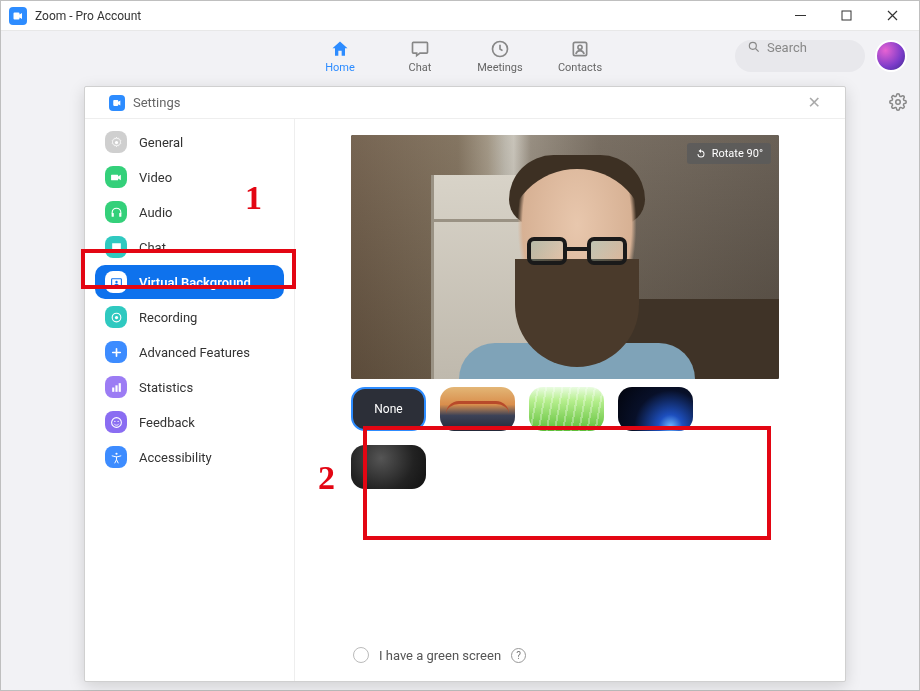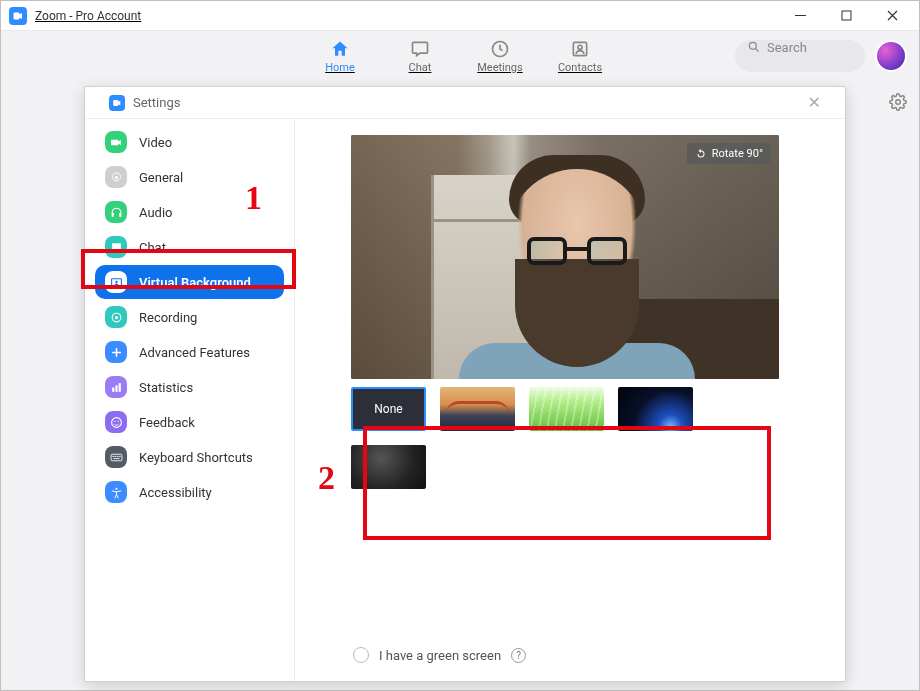--- a/index.html
+++ b/index.html
@@ -1,19 +1,19 @@
 <!DOCTYPE html>
 <html><head>
 <meta charset="utf-8">
 <style>
   * { box-sizing: border-box; margin: 0; padding: 0; font-family: -apple-system, BlinkMacSystemFont, "Segoe UI", Roboto, Arial, sans-serif; }
   body { background: #fff; width: 920px; height: 691px; overflow: hidden; position: relative; }
 
   
-  .main-window { width: 920px; height: 691px; border: 1px solid #bfbfbf; background: #f2f2f5; position: relative; text-decoration: underline; }
+  .main-window { width: 920px; height: 691px; border: 1px solid #bfbfbf; background: #f2f2f5; position: relative; }
   .titlebar { height: 30px; display: flex; align-items: center; padding: 0 4px 0 8px; background: #fff; border-bottom: 1px solid #e8e8e8;}
   .titlebar .app-icon { width: 18px; height: 18px; border-radius: 4px; background: #2d8cff; display:flex; align-items:center; justify-content:center; margin-right:8px;}
   .titlebar .app-icon svg { width:12px; height:12px; fill:#fff;}
   .titlebar .title-text { font-size: 12px; color:#333; }
   .win-controls { margin-left:auto; display:flex; }
   .win-btn { width:46px; height:30px; display:flex; align-items:center; justify-content:center; color:#333; font-size:14px;}
 
   
   .main-nav { height: 50px; display:flex; align-items:center; justify-content:center; background:#f2f2f5; position:relative;}
   .nav-tabs { display:flex; gap:34px; }
@@ -60,21 +60,21 @@
   .preview .shirt { position:absolute; left:108px; bottom:0; width:236px; height:36px; background:#7fa3b8; border-radius:80px 80px 0 0;}
   .rotate-pill { position:absolute; top:8px; right:8px; background:rgba(90,90,90,0.85); color:#fff; font-size:11px; padding:4px 8px; border-radius:3px; display:flex; align-items:center; gap:5px;}
   .rotate-pill svg { width:12px; height:12px; fill:#fff;}
 
   .choose-row { display:flex; align-items:center; margin-top:40px; width:428px; font-size:13px; color:#575757;}
   .choose-row .spacer { flex:1;}
   .action-link { color:#575757; font-size:13px; display:flex; align-items:center; gap:4px; margin-left:18px; font-weight:500;}
   .action-link .sym { font-weight:700;}
 
   .thumbs { margin-top:8px; width:428px; display:flex; flex-wrap:wrap; gap:14px;}
-  .thumb { width:75px; height:44px; border-radius:2px; background:#ccc; position:relative; overflow:hidden;}
+  .thumb { width:75px; height:44px; border-radius:14px; background:#ccc; position:relative; overflow:hidden;}
   .thumb.none { background:#2c2f38; border:2px solid #2d8cff; display:flex; align-items:center; justify-content:center; color:#fff; font-size:12px;}
   .thumb.gg { background: linear-gradient(180deg,#e3b676 0%, #d98e4c 40%, #3c4257 65%, #232838 100%);}
   .thumb.gg::after{content:""; position:absolute; left:6px; right:6px; top:14px; height:10px; border-top:3px solid #b84a2a; border-radius:60px 60px 0 0;}
   .thumb.grass { background: linear-gradient(180deg,#eafce2 0%, #b7ef8f 30%, #5fbf3a 100%);}
   .thumb.grass::before{content:""; position:absolute; inset:0; background: repeating-linear-gradient(100deg, rgba(255,255,255,0.3) 0 2px, transparent 2px 8px);}
   .thumb.space { background: radial-gradient(circle at 70% 90%, #6fb8ff 0%, #1d4fbe 18%, #081029 55%, #02040c 100%);}
   .thumb.dark { background: radial-gradient(circle at 40% 30%, #555 0%, #222 60%, #111 100%);}
 
   .greenscreen-row { margin-top:auto; display:flex; align-items:center; gap:10px; font-size:13px; color:#555; padding-bottom:6px; padding-left:2px;}
   .checkbox-circle { width:16px; height:16px; border:1.5px solid #bbb; border-radius:50%;}
@@ -171,36 +171,36 @@
       </div>
       <span class="st-title">Settings</span>
       <span class="close-x">✕</span>
     </div>
 
     <div class="settings-body">
 
       <div class="sidebar">
 
         <div class="sidebar-item">
-          <span class="sicon-wrap" style="background:#34d07a;">
-            <svg viewBox="0 0 24 24">
-                <path d="M3 7h11a1 1 0 0 1 1 1v2l5-3v10l-5-3v2a1 1 0 0 1-1 1H3a1 1 0 0 1-1-1V8a1 1 0 0 1 1-1z"></path>
-              </svg>
-          </span>
-          <span>Video</span>
-        </div>
-
-        <div class="sidebar-item">
           <span class="sicon-wrap" style="background:#cfcfcf;">
             <svg viewBox="0 0 24 24">
                 <circle cx="12" cy="12" r="3"></circle>
                 <path d="M12 2l1 3 3-1 1 3 3 1-1 3 1 3-3 1-1 3-3-1-1 3-1-3-3 1-1-3-3-1 1-3-1-3 3-1 1-3 3 1z" fill="none" stroke="#fff" stroke-width="1.3"></path>
               </svg>
           </span>
           <span>General</span>
+        </div>
+
+        <div class="sidebar-item">
+          <span class="sicon-wrap" style="background:#34d07a;">
+            <svg viewBox="0 0 24 24">
+                <path d="M3 7h11a1 1 0 0 1 1 1v2l5-3v10l-5-3v2a1 1 0 0 1-1 1H3a1 1 0 0 1-1-1V8a1 1 0 0 1 1-1z"></path>
+              </svg>
+          </span>
+          <span>Video</span>
         </div>
 
         <div class="sidebar-item">
           <span class="sicon-wrap" style="background:#34d07a;">
             <svg viewBox="0 0 24 24">
                 <path d="M4 14v-2a8 8 0 0 1 16 0v2" fill="none" stroke="#fff" stroke-width="2"></path>
                 <rect x="3" y="13" width="4" height="7" rx="1"></rect>
                 <rect x="17" y="13" width="4" height="7" rx="1"></rect>
               </svg>
           </span>
@@ -262,29 +262,20 @@
             <svg viewBox="0 0 24 24">
                 <circle cx="12" cy="12" r="9" fill="none" stroke="#fff" stroke-width="2"></circle>
                 <circle cx="9" cy="10" r="1.2"></circle>
                 <circle cx="15" cy="10" r="1.2"></circle>
                 <path d="M8 15c1 1.5 2.5 2 4 2s3-.5 4-2" fill="none" stroke="#fff" stroke-width="1.6" stroke-linecap="round"></path>
               </svg>
           </span>
           <span>Feedback</span>
         </div>
 
-        <div class="sidebar-item">
-          <span class="sicon-wrap" style="background:#555b66;">
-            <svg viewBox="0 0 24 24">
-                <rect x="2" y="6" width="20" height="12" rx="2" fill="none" stroke="#fff" stroke-width="1.6"></rect>
-                <path d="M5 10h2M9 10h2M13 10h2M17 10h2M7 14h10" stroke="#fff" stroke-width="1.5" stroke-linecap="round"></path>
-              </svg>
-          </span>
-          <span>Keyboard Shortcuts</span>
-        </div>
 
         <div class="sidebar-item">
           <span class="sicon-wrap" style="background:#3d8cff;">
             <svg viewBox="0 0 24 24">
                 <circle cx="12" cy="5" r="2"></circle>
                 <path d="M4 9l8 2 8-2M12 11v5l-3 6M12 16l3 6" fill="none" stroke="#fff" stroke-width="1.8" stroke-linecap="round"></path>
               </svg>
           </span>
           <span>Accessibility</span>
         </div>

